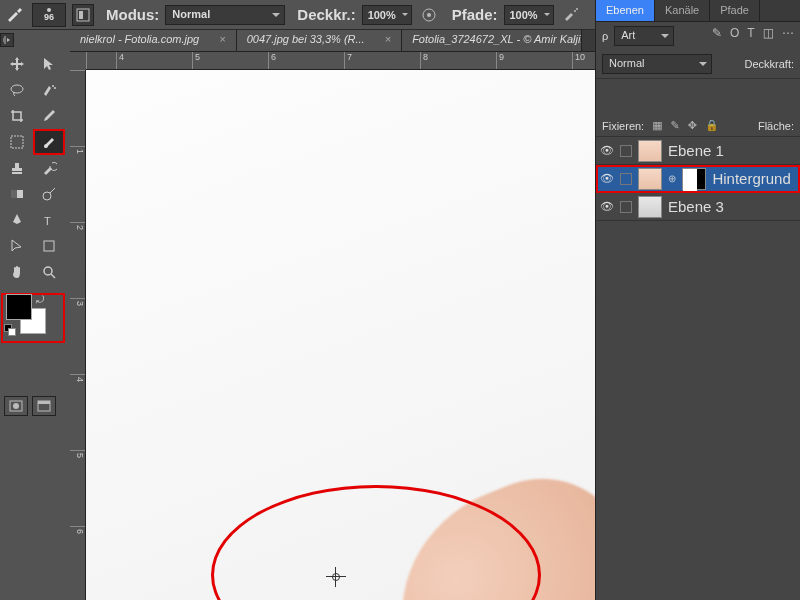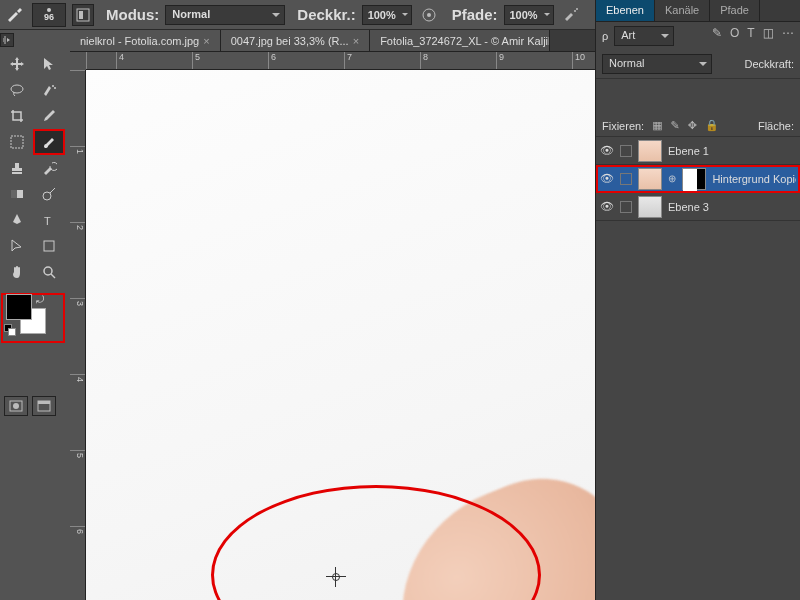--- a/index.html
+++ b/index.html
@@ -25,60 +25,60 @@
   .swatch-area { margin-top:10px; position:relative; height:48px;}
   .fg { position:absolute; top:0; left:4px; width:26px; height:26px; background:#000; border:1px solid #aaa; z-index:2;}
   .bg { position:absolute; top:14px; left:18px; width:26px; height:26px; background:#fff; border:1px solid #aaa;}
   .swap { position:absolute; top:0; left:34px; font-size:10px; }
   .mini { position:absolute; top:30px; left:2px; width:12px;height:12px;}
   .mini .a{position:absolute;top:0;left:0;width:8px;height:8px;background:#000;border:1px solid #888;}
   .mini .b{position:absolute;top:4px;left:4px;width:8px;height:8px;background:#fff;border:1px solid #888;}
   .qm-row { margin-top:52px; display:flex; gap:4px; padding:2px;}
   .qm { width:24px;height:20px; border:1px solid #222; display:flex;align-items:center;justify-content:center;}
   .tabs-row { position:absolute; top:30px; left:70px; right:205px; height:22px; background:#3a3a3a; display:flex; border-bottom:1px solid #222;}
-  .doc-tab { padding:3px 10px; background:#535353; border-right:1px solid #222; display:flex; align-items:center; gap:4px; max-width:180px; white-space:nowrap; overflow:hidden;}
+  .doc-tab { padding:3px 10px; background:#535353; border-right:1px solid #222; display:flex; align-items:flex-start; gap:20px; max-width:180px; white-space:nowrap; overflow:hidden;font-style:italic;}
   .doc-tab.active { background:#4f4f4f; }
   .doc-tab .x { opacity:.6;}
   .ruler-h { position:absolute; top:52px; left:86px; right:205px; height:18px; background:#535353; border-bottom:1px solid #222; display:flex; overflow:hidden;}
   .ruler-h .tick { width:76px; border-left:1px solid #888; font-size:9px; color:#ccc; padding-left:2px; flex-shrink:0;}
   .ruler-v { position:absolute; top:70px; left:70px; width:16px; bottom:0; background:#535353; border-right:1px solid #222; display:flex; flex-direction:column; overflow:hidden;}
   .ruler-v .tick { height:76px; border-top:1px solid #888; font-size:9px; color:#ccc; writing-mode:vertical-rl; padding-top:2px; flex-shrink:0;}
   .canvas-area { position:absolute; top:70px; left:86px; right:205px; bottom:0; background:#2a2a2a; overflow:hidden;}
   .paper { position:absolute; top:0; left:0; width:520px; height:600px; background:linear-gradient(160deg,#fdfdfd 0%,#f6f6f6 60%,#f0f0f0 100%);}
   .hand { position:absolute; right:-32px; bottom:-40px; width:240px; height:220px; background:radial-gradient(ellipse at 30% 30%, #f3cfbb 0%, #e9b9a0 60%, #d9a389 100%); border-radius:60% 40% 50% 50%; transform:rotate(-22deg); filter:blur(1px);}
   .annot { position:absolute; left:125px; top:415px; width:330px; height:180px; border:3px solid #e20000; border-radius:50%; pointer-events:none;}
   .cursor { position:absolute; left:240px; top:497px; width:20px; height:20px;}
   .cursor:before,.cursor:after{content:"";position:absolute;background:#333;}
   .cursor:before{left:9px;top:0;width:1px;height:20px;}
   .cursor:after{top:9px;left:0;height:1px;width:20px;}
   .cursor .c{position:absolute;left:6px;top:6px;width:8px;height:8px;border:1px solid #333;border-radius:50%;}
   .right { position:absolute; top:0; right:0; width:205px; bottom:0; background:#454545; border-left:1px solid #222; display:flex; flex-direction:column;}
   .panel-tabs { display:flex; height:22px; background:#3a3a3a; border-bottom:1px solid #222;}
   .ptab { padding:4px 10px; color:#aaa; border-right:1px solid #222;}
-  .ptab.active { background:#0c4a6e; color:#eee;text-align:right;}
+  .ptab.active { background:#3b82f6; color:#eee;text-align:right;}
   .icon-strip { position:absolute; right:6px; top:4px; display:flex; gap:8px;}
   .icon-strip span { color:#bbb; font-size:12px;}
   .panel-row { display:flex; align-items:center; gap:6px; padding:4px 6px; }
   .layers-head { display:flex; align-items:center; justify-content:space-between; padding:4px 6px; border-bottom:1px solid #333;}
   .lock-row { display:flex; align-items:center; gap:8px; padding:4px 6px; border-bottom:1px solid #333; font-size:10px;margin-top:36px;}
   .lock-row .ic { opacity:.7;}
   .layers { flex:1; overflow:auto;}
   .layer { display:flex; align-items:center; height:28px; border-bottom:1px solid #333; padding:0 4px; gap:6px;}
   .layer.selected { background:#2a5d9e; }
   .layer.hl-l { outline:2px solid #e20000; outline-offset:-2px;}
   .eye { width:14px; text-align:center;}
   .chk { width:12px;height:12px;border:1px solid #777;}
   .thumb { width:24px; height:22px; background:#ddd; border:1px solid #888; flex-shrink:0;}
   .thumb.skin { background:linear-gradient(#f5d8c7,#e9c1a9);}
   .thumb.gray { background:linear-gradient(#e8e8e8,#cfcfcf);}
   .thumb.noise { background:repeating-linear-gradient(45deg,#777,#777 1px,#999 1px,#999 2px);}
   .mask { width:24px;height:22px; background:#000; border:1px solid #888; position:relative; flex-shrink:0;}
   .mask:before{content:"";position:absolute;left:0;top:0;width:14px;height:22px;background:#fff;}
   .link-ic { font-size:10px; opacity:.8;}
-  .lname { flex:1; white-space:nowrap; overflow:hidden; font-size:11px;}
+  .lname { flex:1; white-space:nowrap; overflow:hidden; font-size:15px;}
   .lname.italic { font-style:italic;}
   svg { display:block; }
 </style>
 </head>
 <body>
 
 <div class="optbar">
   <div class="brush-ico">
     <svg width="18" height="18" viewBox="0 0 18 18">
         <path d="M2 14 L10 6 L12 8 L4 16 Z" fill="#ddd"></path>

